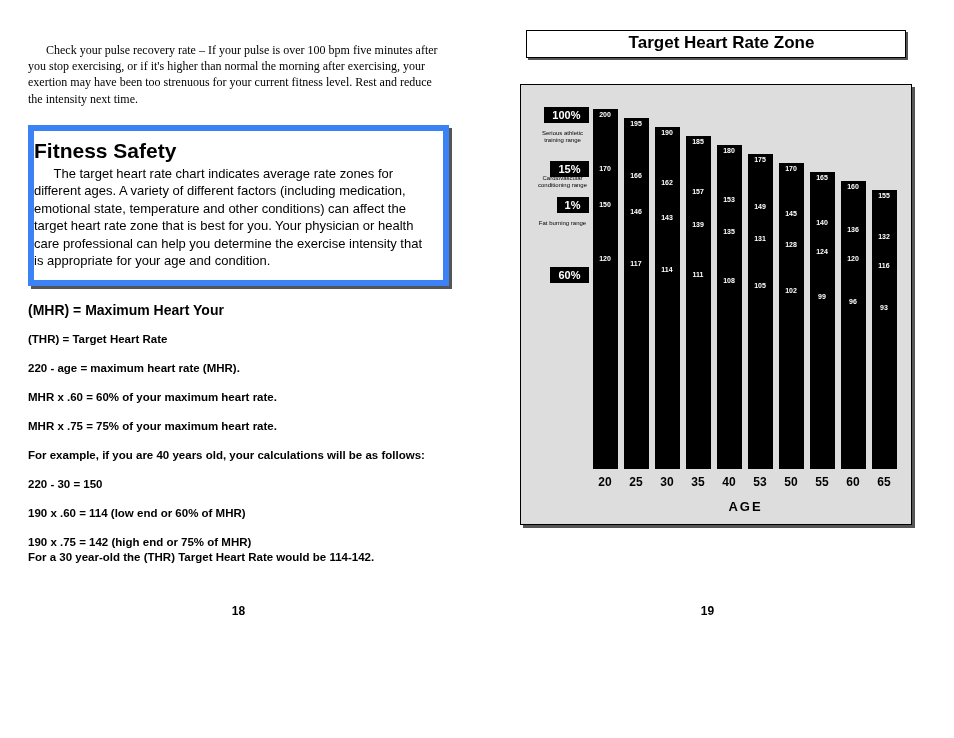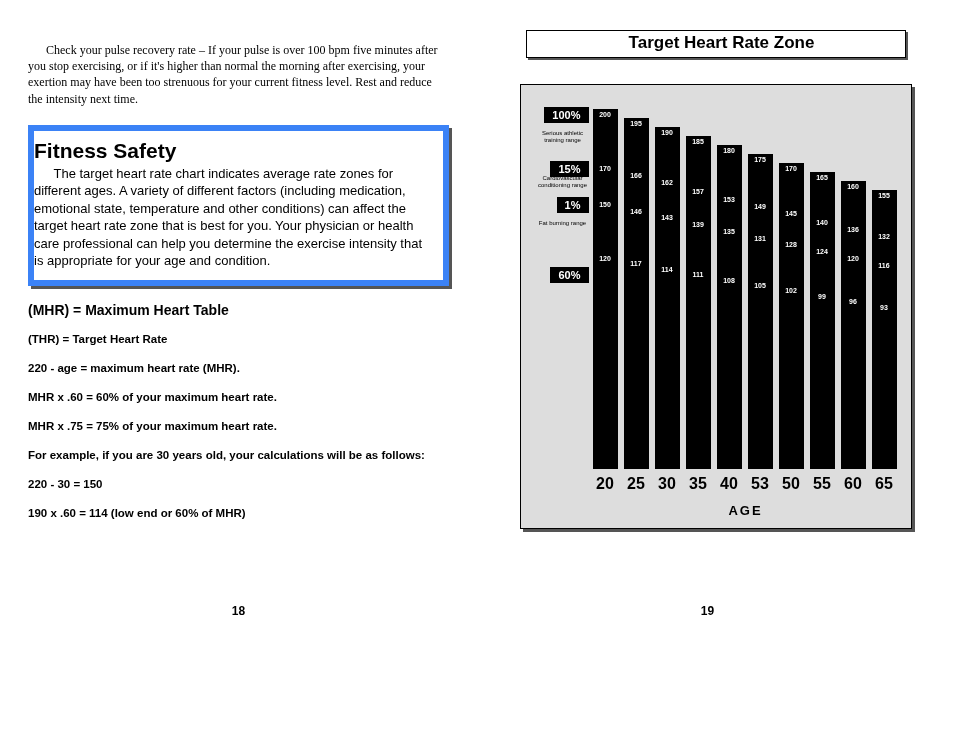--- a/index.html
+++ b/index.html
@@ -141,21 +141,21 @@
   .xrow {
     display: flex;
     padding-left: 60px;
     gap: 6px;
     margin-top: 6px;
   }
   .xlabel {
     width: 25px;
     text-align: center;
     font-weight: bold;
-    font-size: 16px;
+    font-size: 12px;
   }
   .xaxis {
     text-align: center;
     font-weight: bold;
     font-size: 13px;
     letter-spacing: 2px;
     margin-top: 10px;
     padding-left: 60px;
   }
 </style>
@@ -165,29 +165,31 @@
 <div class="spread">
 
   <div class="page left">
     <p class="intro indent">Check your pulse recovery rate – If your pulse is over 100 bpm five minutes after you stop exercising, or if it's higher than normal the morning after exercising, your exertion may have been too strenuous for your current fitness level. Rest and reduce the intensity next time.</p>
 
     <div class="box">
       <div class="box-title">Fitness Safety</div>
       <div class="box-body">The target heart rate chart indicates average rate zones for different ages. A variety of different factors (including medication, emotional state, temperature and other conditions) can affect the target heart rate zone that is best for you. Your physician or health care professional can help you determine the exercise intensity that is appropriate for your age and condition.</div>
     </div>
 
-    <div class="def-head">(MHR) = Maximum Heart Table</div>
+    <div class="def-head">(MHR) = Maximum Heart Your</div>
 
     <p class="line">(THR) = Target Heart Rate</p>
     <p class="line">220 - age = maximum heart rate (MHR).</p>
     <p class="line">MHR x .60 = 60% of your maximum heart rate.</p>
     <p class="line">MHR x .75 = 75% of your maximum heart rate.</p>
-    <p class="line">For example, if you are 30 years old, your calculations will be as follows:</p>
+    <p class="line">For example, if you are 40 years old, your calculations will be as follows:</p>
     <p class="line">220 - 30 = 150</p>
     <p class="line">190 x .60 = 114 (low end or 60% of MHR)</p>
+    <p class="line" style="white-space:pre-line">190 x .75 = 142 (high end or 75% of MHR)
+For a 30 year-old the (THR) Target Heart Rate would be 114-142.</p>
 
     <div class="pagenum">18</div>
   </div>
 
   <div class="page right">
     <div class="right-title-wrap">
       <div class="right-title">Target Heart Rate Zone</div>
     </div>
 
     <div class="chart-outer">

